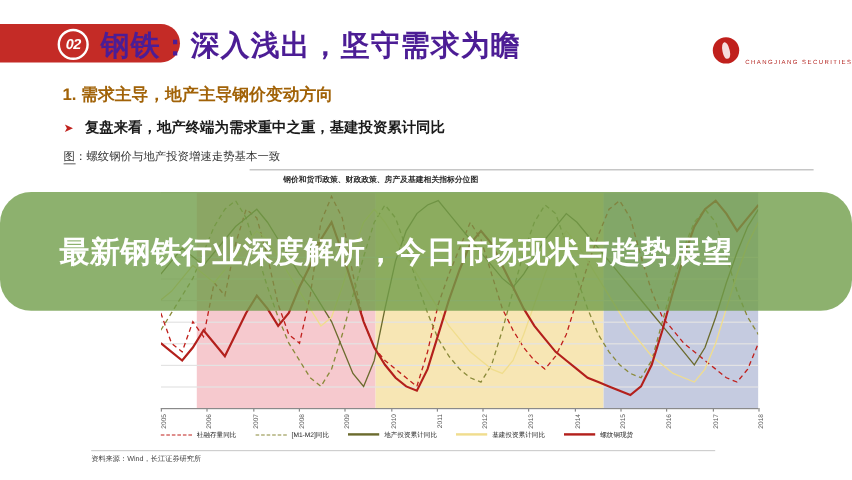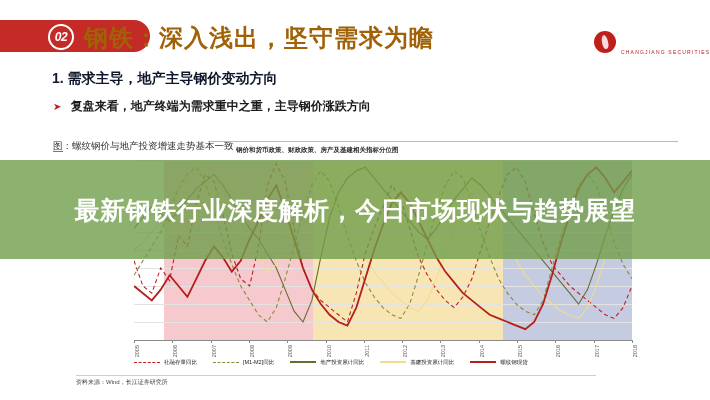--- a/index.html
+++ b/index.html
@@ -19,21 +19,21 @@
     background:#c42b26; border-radius:0 16px 16px 0;
   }
   .hdr-num {
     position:absolute; left:48px; top:10px; width:26px; height:26px;
     border:2px solid #ffffff; border-radius:50%;
     color:#fff; font-size:12px; font-style:italic; font-weight:bold;
     text-align:center; line-height:23px; letter-spacing:-0.5px;
   }
   .hdr-title {
     position:absolute; left:84px; top:8px;
-    font-size:24px; font-weight:bold; color:#a16207;
+    font-size:24px; font-weight:bold; color:#4c1d95;
     letter-spacing:1px; white-space:nowrap;
   }
   .logo { position:absolute; right:12px; top:16px; width:104px; height:30px; }
   .logo-mark {
     position:absolute; left:0; top:1px; width:22px; height:22px;
     border-radius:50%; background:#c0201c;
   }
   .logo-mark:after{
     content:""; position:absolute; left:8px; top:4px; width:6px; height:14px;
     background:#fff; border-radius:50% 50% 40% 40%; opacity:.85;
@@ -45,27 +45,27 @@
     white-space:nowrap;
   }
   .logo-en {
     position:absolute; left:27px; top:19px;
     font-size:5px; color:#b3211d; letter-spacing:1.2px; white-space:nowrap;
   }
 
   
   .sub1 {
     position:absolute; left:52px; top:70px;
-    font-size:14px; font-weight:bold; color:#0f172a; white-space:nowrap;
+    font-size:14px; font-weight:bold; color:#a16207; white-space:nowrap;
   }
   .sub2 { position:absolute; left:53px; top:98px; font-size:12px; white-space:nowrap; }
   .sub2 .arrow { color:#c0201c; font-size:10px; margin-right:6px; }
   .sub2 .txt { font-weight:bold; color:#1a1a1a; }
   .sub3 {
-    position:absolute; left:53px; top:140px;
+    position:absolute; left:53px; top:124px;
     font-size:9.5px; color:#333; white-space:nowrap;
   }
   .sub3 .u { border-bottom:1px solid #777; }
   .rule { position:absolute; left:208px; top:141px; width:470px; height:1px; background:#b9b9b9; }
 
   
   .chart-wrap { position:absolute; left:76px; top:146px; width:600px; height:248px; }
   .chart-sub {
     position:absolute; left:160px; top:0px;
     font-size:6.5px; font-weight:bold; color:#2a2a2a; white-space:nowrap;
@@ -96,21 +96,21 @@
   .src {
     position:absolute; left:0px; top:232px;
     font-size:6px; color:#444; white-space:nowrap;
   }
   .src-rule { position:absolute; left:0; top:229px; width:520px; height:1px; background:#cfcfcf; }
 
   
   .overlay {
     position:absolute; left:0; top:160px; width:710px; height:99px;
     background:rgba(113,157,74,0.80);
-    display:flex; align-items:center; justify-content:center;
+    display:flex; align-items:center; justify-content:flex-start;border-radius:26px;
   }
   .overlay-title {
     width:660px; text-align:center; color:#ffffff;
     font-size:25px; font-weight:bold; line-height:38px; letter-spacing:0.5px;
   }
 
   
   .wm { position:absolute; right:6px; bottom:2px; width:150px; height:44px; }
   .wm-ghost {
     position:absolute; right:4px; top:0px; font-size:15px; font-weight:bold;
@@ -137,21 +137,21 @@
     <div class="hdr-title">钢铁：深入浅出，坚守需求为瞻</div>
     <div class="logo">
       <div class="logo-mark"></div>
       <div class="logo-en">CHANGJIANG SECURITIES</div>
     </div>
   </div>
 
   <div class="sub1">1. 需求主导，地产主导钢价变动方向</div>
   <div class="sub2">
     <span class="arrow">➤</span>
-    <span class="txt">复盘来看，地产终端为需求重中之重，主导钢价涨跌方向</span>
+    <span class="txt">复盘来看，地产终端为需求重中之重，基建投资累计同比</span>
   </div>
   <div class="sub3">
     <span class="u">图</span><span>：螺纹钢价与地产投资增速走势基本一致</span>
   </div>
   <div class="rule"></div>
 
   <div class="chart-wrap">
     <div class="chart-sub">钢价和货币政策、财政政策、房产及基建相关指标分位图</div>
     <div class="plot" id="plot">
         <div class="band" style="left: 0%; width: 6%; background: rgb(255, 255, 255);"></div>

